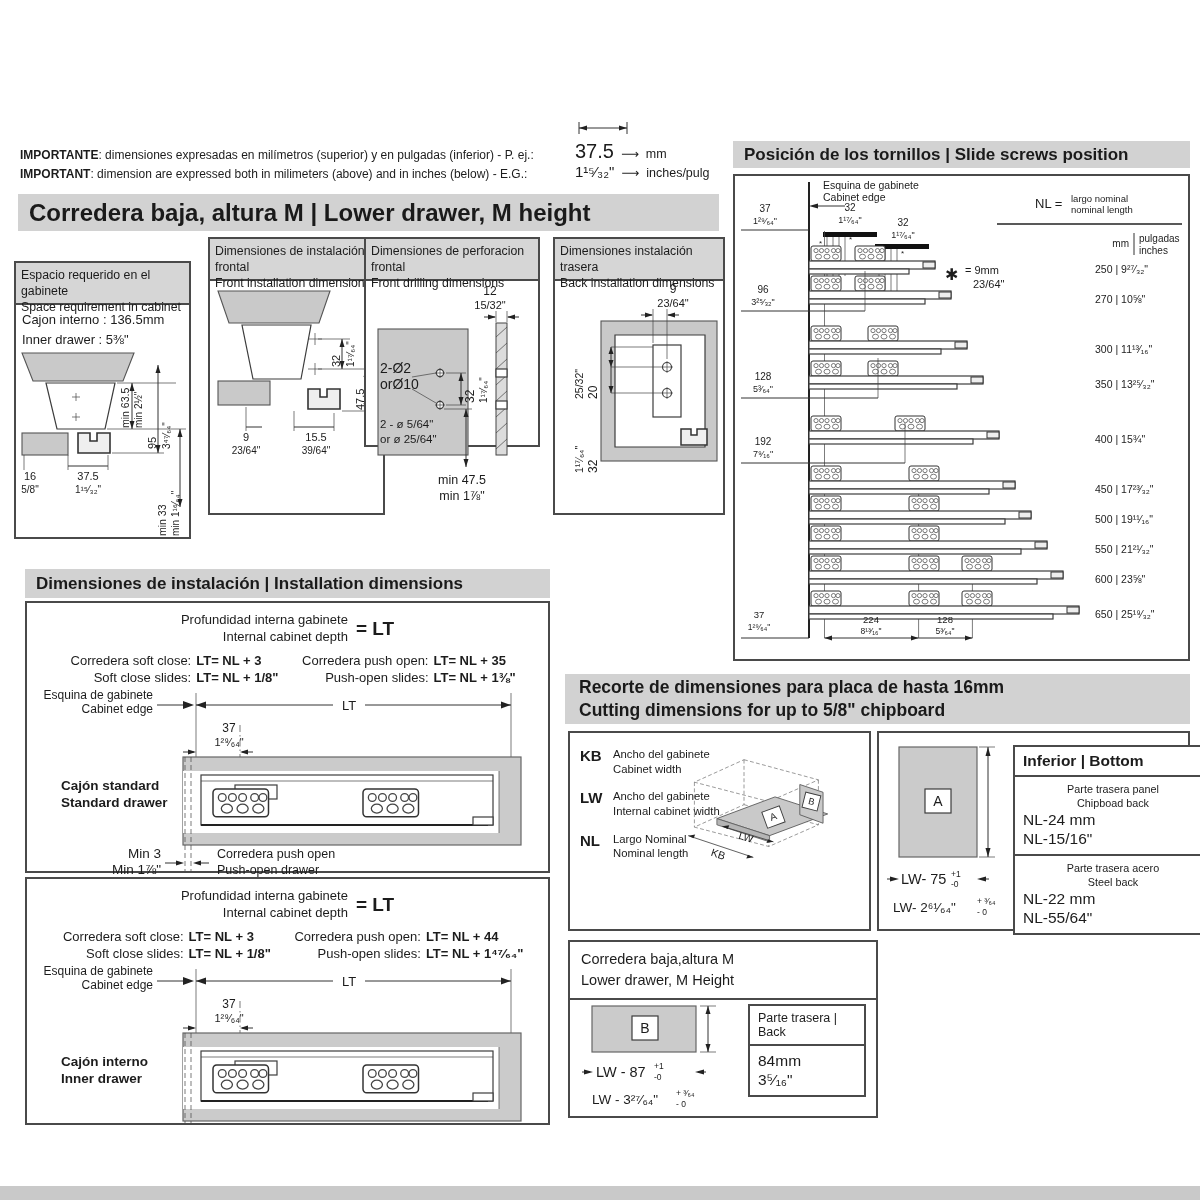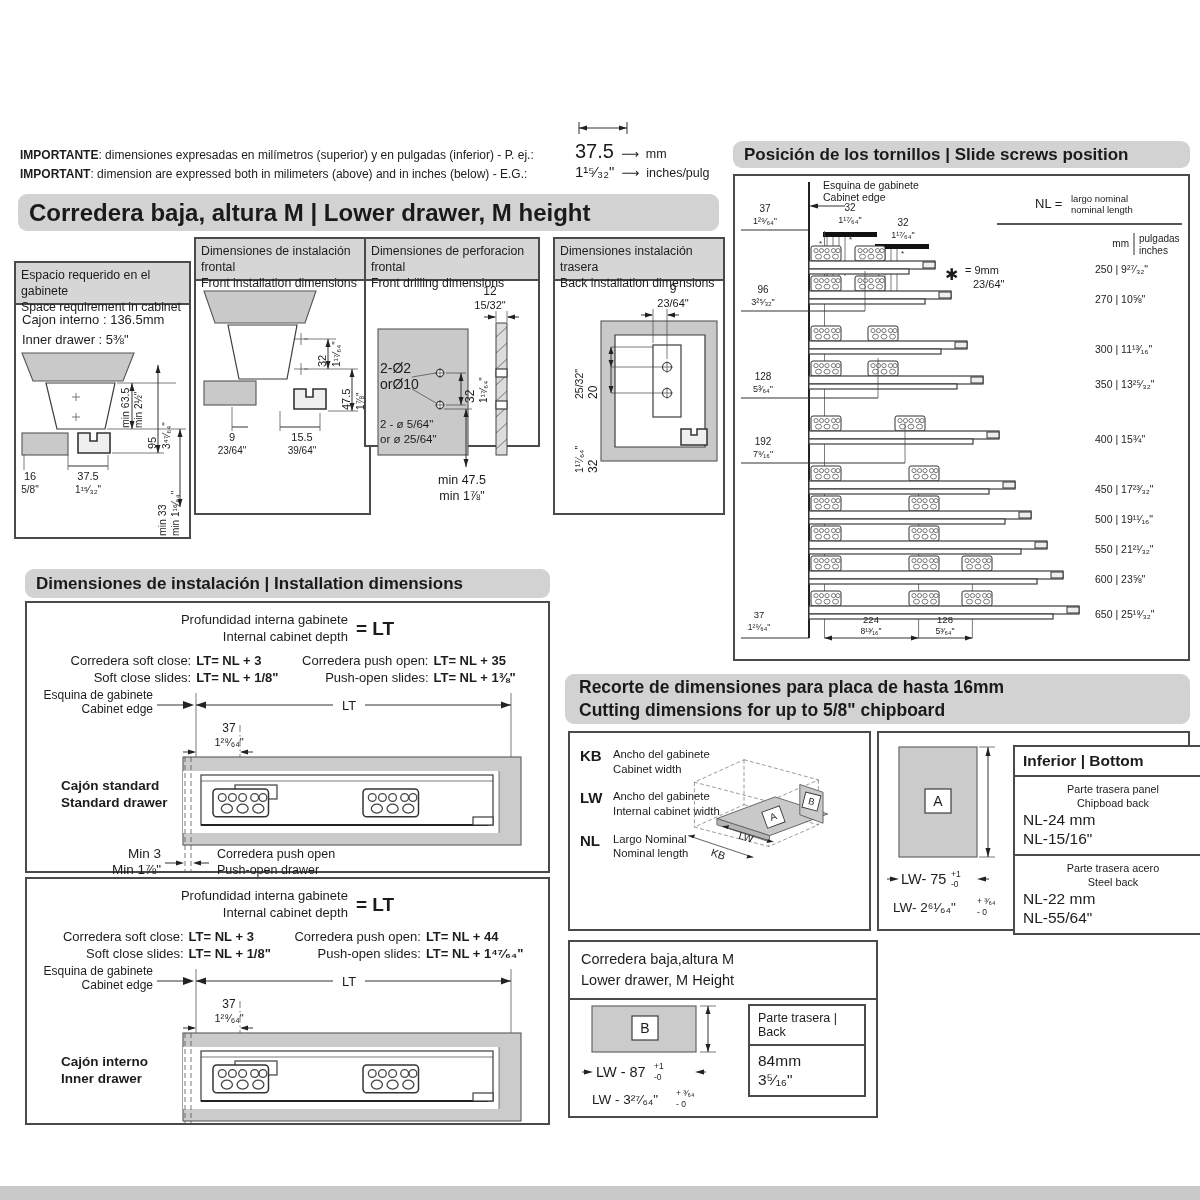--- a/index.html
+++ b/index.html
@@ -1,18 +1,18 @@
 <!DOCTYPE html>
 <html><head>
 <meta charset="utf-8">
 <style>
   html,body{margin:0;padding:0;background:#fff;}
   body{position:relative;width:1200px;height:1200px;font-family:"Liberation Sans","DejaVu Sans",sans-serif;color:#1c1c1c;overflow:hidden;}
   .abs{position:absolute;}
-  .hdr-bar{background:#d2d2d2;color:#1a1a1a;font-weight:bold;display:flex;align-items:center;padding-left:11px;box-sizing:border-box;border-radius:9px;}
+  .hdr-bar{background:#d2d2d2;color:#1a1a1a;font-weight:bold;display:flex;align-items:center;padding-left:11px;box-sizing:border-box;}
   .box{border:2px solid #4a4a4a;background:#fff;box-sizing:border-box;}
   .panel{border:2px solid #4a4a4a;background:#fff;box-sizing:border-box;}
   .panel-header{background:#d6d6d6;border-bottom:2px solid #4a4a4a;font-size:12.3px;line-height:1.32;padding:4px 5px;box-sizing:border-box;height:42px;}
   .note-lines{font-size:13px;line-height:1.5;}
   #importante{font-size:12px;line-height:1.55;}
   #importante b{font-weight:bold;}
   .ex-row{display:flex;align-items:baseline;gap:7px;}
   .ex-mm{font-size:20px;}
   .ex-in{font-size:15px;}
   .ex-unit{font-size:12.5px;}
@@ -116,21 +116,21 @@
       <line x1="52" y1="106" x2="52" y2="121" class="thin"></line>
     <text font-size="11" x="14" y="131" text-anchor="middle">16</text>
     <text font-size="10" x="14" y="144" text-anchor="middle">5/8"</text>
     <line x1="52" y1="117" x2="92" y2="117" class="ln"></line>
     <line x1="92" y1="106" x2="92" y2="121" class="thin"></line>
     <text font-size="11" x="72" y="131" text-anchor="middle">37.5</text>
     <text font-size="10" x="72" y="144" text-anchor="middle">1¹⁵⁄₃₂"</text>
   </svg>
 </div>
 
-<div class="panel abs" style="left:194px;top:237px;width:177px;height:278px;">
+<div class="panel abs" style="left:208px;top:237px;width:177px;height:278px;">
   <div class="panel-header">
     <div>Dimensiones de instalación frontal</div>
     <div>Front installation dimensions</div>
   </div>
   <svg width="172" height="228" viewBox="0 0 172 228">
     <polygon points="8,10 120,10 109,42 19,42" class="gray"></polygon>
     <polygon points="32,44 101,44 91,98 43,98" class="wht"></polygon>
     <rect x="8" y="100" width="52" height="24" class="gray"></rect>
     <path d="M98,128 h32 v-20 h-13 v8 h-7 v-8 h-12 z" fill="#efefef" stroke="#333" stroke-width="1.6"></path>
     <g class="thin">

